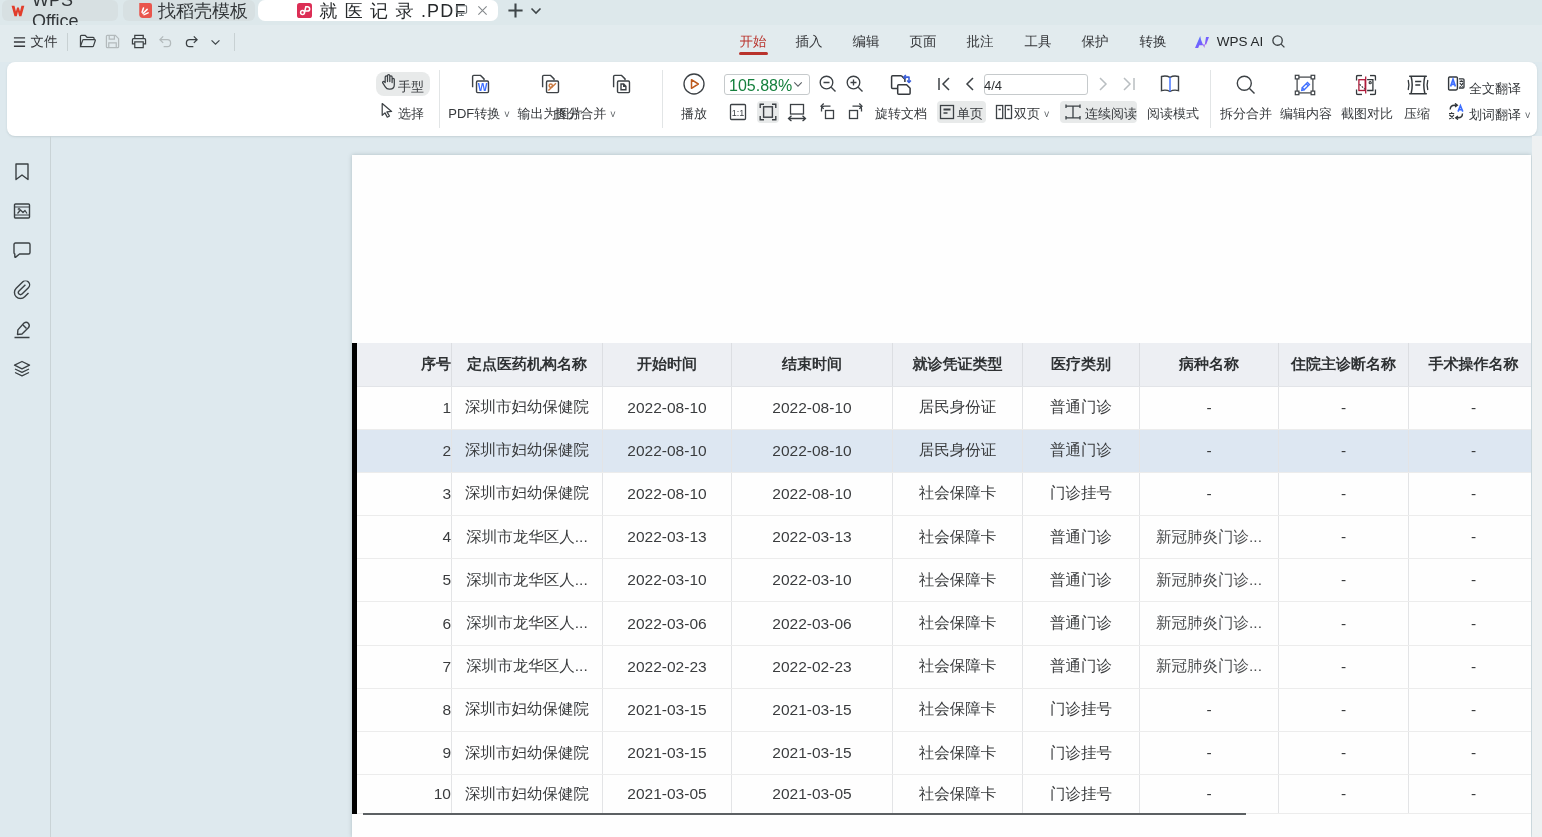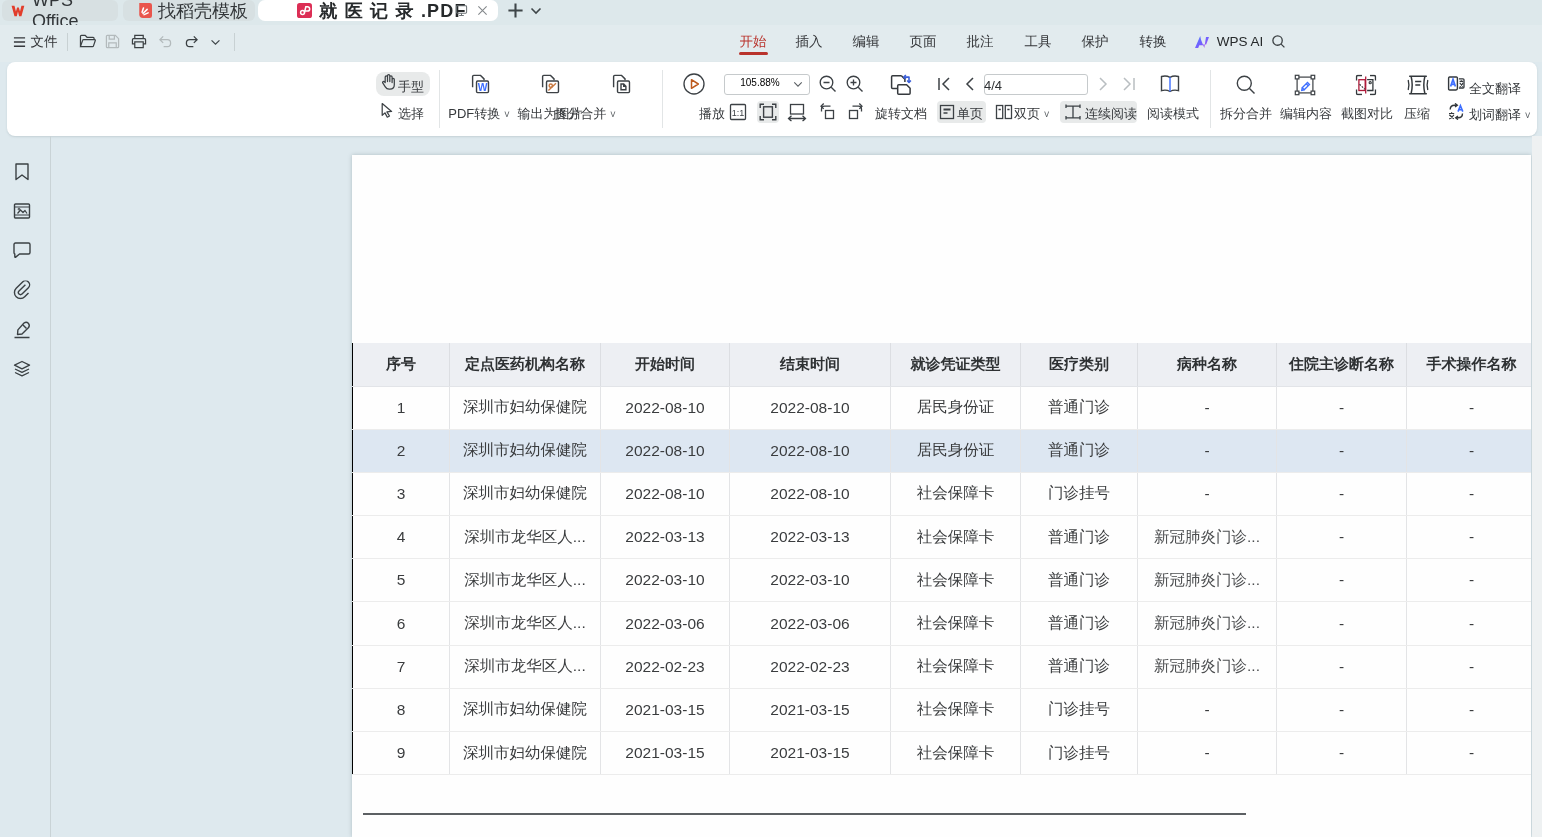--- a/index.html
+++ b/index.html
@@ -12,21 +12,21 @@
 #menurow { position:absolute; left:0; top:25px; width:1542px; height:37px; background:#e2ebee; }
 .mi { position:absolute; top:0; height:33px; display:flex; align-items:center; justify-content:center; font-size:13.5px; color:#333538; }
 #toolbar { left:7px; top:62px; width:1530px; height:74px; background:#ffffff; border-radius:8px; box-shadow:0 1px 2px rgba(120,140,145,0.25); }
 .tsep { position:absolute; width:1px; background:#e2e5e6; top:8px; height:58px; }
 .tbtxt { position:absolute; top:43px; font-size:13px; color:#36393c; white-space:nowrap; transform:translateX(-50%); }
 .selbg { position:absolute; background:#e8eaea; border-radius:4px; }
 #sidebar-line { left:50px; top:136px; width:1px; height:701px; background:#c9d3d6; }
 #page { left:352px; top:155px; width:1179px; height:682px; background:#fefefe; box-shadow:0 0 4px rgba(90,110,115,0.35); overflow:hidden; }
 #scrollstrip { left:1532px; top:136px; width:10px; height:701px; background:#eef1f2; }
 table { border-collapse:collapse; table-layout:fixed; position:absolute; left:0px; top:188px; width:1183px; font-size:15.5px; color:#3a3c3e; }
-th:first-child, td:first-child { border-left:1px solid #000000; }
+th:first-child, td:first-child { border-left:5px solid #000000;text-align:right; }
 th { background:#edeff3; font-size:15px; font-weight:bold; color:#2e3133; border-right:1px solid #dcdee2; border-bottom:1px solid #e2e4e8; height:43px; }
 td { text-align:center; border-right:1px solid #e3e4e6; border-bottom:1px solid #ececec; height:43.2px; }
 tr.last td { height:38.8px; }
 tr.hl td { background:#dde7f2; }
 svg { display:block; }
 .icwrap { position:absolute; transform:translate(-50%,-50%); }
 </style>
 </head>
 <body>
 <div id="tabbar">
@@ -48,21 +48,21 @@
     <span style="margin-left:6px">找稻壳模板</span>
   </div>
   <div class="tab" id="tab3" style="left:258px; width:240px;">
     <svg style="margin-left:8px" width="15" height="15" viewBox="0 0 20 20">
         <rect x="0" y="0" width="20" height="20" rx="3.5" fill="#dc2e55"></rect>
         <g fill="none" stroke="#fff" stroke-width="2" stroke-linecap="round">
           <circle cx="7.4" cy="12.6" r="2.6"></circle>
           <path d="M10 12.4 L11.8 5 H14 a2.9 2.9 0 0 1 0 5.8 H10.6"></path>
         </g>
       </svg>
-    <span style="margin-left:7px; letter-spacing:1.2px; color:#26292b;font-weight:bold;">就 医 记 录 .PDF</span>
+    <span style="margin-left:7px; letter-spacing:1.2px; color:#26292b;">就 医 记 录 .PDF</span>
     <svg style="position:absolute; left:197px; top:4px;" width="13" height="13" viewBox="0 0 14 14" fill="none" stroke="#6b7275" stroke-width="1.1">
         <rect x="1.5" y="2" width="11" height="8" rx="1"></rect>
         <path d="M7 10 V12 M4.5 12.5 H9.5"></path>
       </svg>
     <svg style="position:absolute; left:219px; top:5px;" width="11" height="11" viewBox="0 0 12 12" stroke="#85898c" stroke-width="1.2">
         <path d="M1.5 1.5 L10.5 10.5 M10.5 1.5 L1.5 10.5"></path>
       </svg>
   </div>
   <svg style="position:absolute; left:507px; top:2px;" width="17" height="17" viewBox="0 0 18 18" stroke="#3f4649" stroke-width="2.2">
       <path d="M9 1.5 V16.5 M1.5 9 H16.5"></path>
@@ -151,23 +151,23 @@
       <rect x="8.3" y="8.8" width="11" height="10.6" rx="1" fill="#fff"></rect>
       <path d="M11.5 16.8 V11.5 H14 L16 13.5 V16.8 Z M14 11.5 V13.5 H16"></path>
     </svg>
   <div class="tbtxt" style="left:578px;">拆分合并 <span style="color:#5a5f63; font-size:10px;">˅</span></div>
   <div class="tsep" style="left:655px;"></div>
 
   <svg class="icwrap" style="left:687px; top:22px;" width="23" height="23" viewBox="0 0 23 23" fill="none">
       <circle cx="11.5" cy="11.5" r="10" stroke="#3c4145" stroke-width="1.35"></circle>
       <path d="M9 7.2 L15.8 11.5 L9 15.8 Z" stroke="#bd5a1e" stroke-width="1.5" stroke-linejoin="round"></path>
     </svg>
-  <div class="tbtxt" style="left:687px;margin-left:18px;">播放</div>
+  <div class="tbtxt" style="left:687px;">播放</div>
   <div class="abs" style="left:717px; top:11.5px; width:86px; height:21px; background:#fff; border:1px solid #c6cacc; border-radius:3px;"></div>
-  <div class="abs" style="left:722px; top:15px; width:62px; text-align:center; font-size:10px; color:#000000;">105.88%</div>
+  <div class="abs" style="left:722px; top:15px; width:62px; text-align:center; font-size:16px; color:#15803d;">105.88%</div>
   <svg class="abs" style="left:786px; top:19px;" width="10" height="7" viewBox="0 0 12 8" fill="none" stroke="#5a5f63" stroke-width="1.3">
       <path d="M1.5 1.5 L6 6 L10.5 1.5"></path>
     </svg>
   <svg class="icwrap" style="left:820.5px; top:22px;" width="19" height="19" viewBox="0 0 19 19" fill="none" stroke="#3c4145" stroke-width="1.35">
       <circle cx="8" cy="8" r="6.3"></circle>
       <path d="M12.7 12.7 L17 17"></path>
       <path d="M5 8 H11"></path>
     </svg>
   <svg class="icwrap" style="left:848px; top:22px;" width="19" height="19" viewBox="0 0 19 19" fill="none" stroke="#3c4145" stroke-width="1.35">
       <circle cx="8" cy="8" r="6.3"></circle>
@@ -447,17 +447,28 @@
           <td>9</td>
           <td>深圳市妇幼保健院</td>
           <td>2021-03-15</td>
           <td>2021-03-15</td>
           <td>社会保障卡</td>
           <td>门诊挂号</td>
           <td>-</td>
           <td>-</td>
           <td>-</td>
         </tr>
+<tr class="last">
+          <td>10</td>
+          <td>深圳市妇幼保健院</td>
+          <td>2021-03-05</td>
+          <td>2021-03-05</td>
+          <td>社会保障卡</td>
+          <td>门诊挂号</td>
+          <td>-</td>
+          <td>-</td>
+          <td>-</td>
+        </tr>
 </tbody>
     </table>
 <div class="abs" style="left:11px; top:658px; width:883px; height:2px; background:#5c6063;"></div>
 </div>
 <div class="abs" id="scrollstrip"></div>
 
 </body></html>

